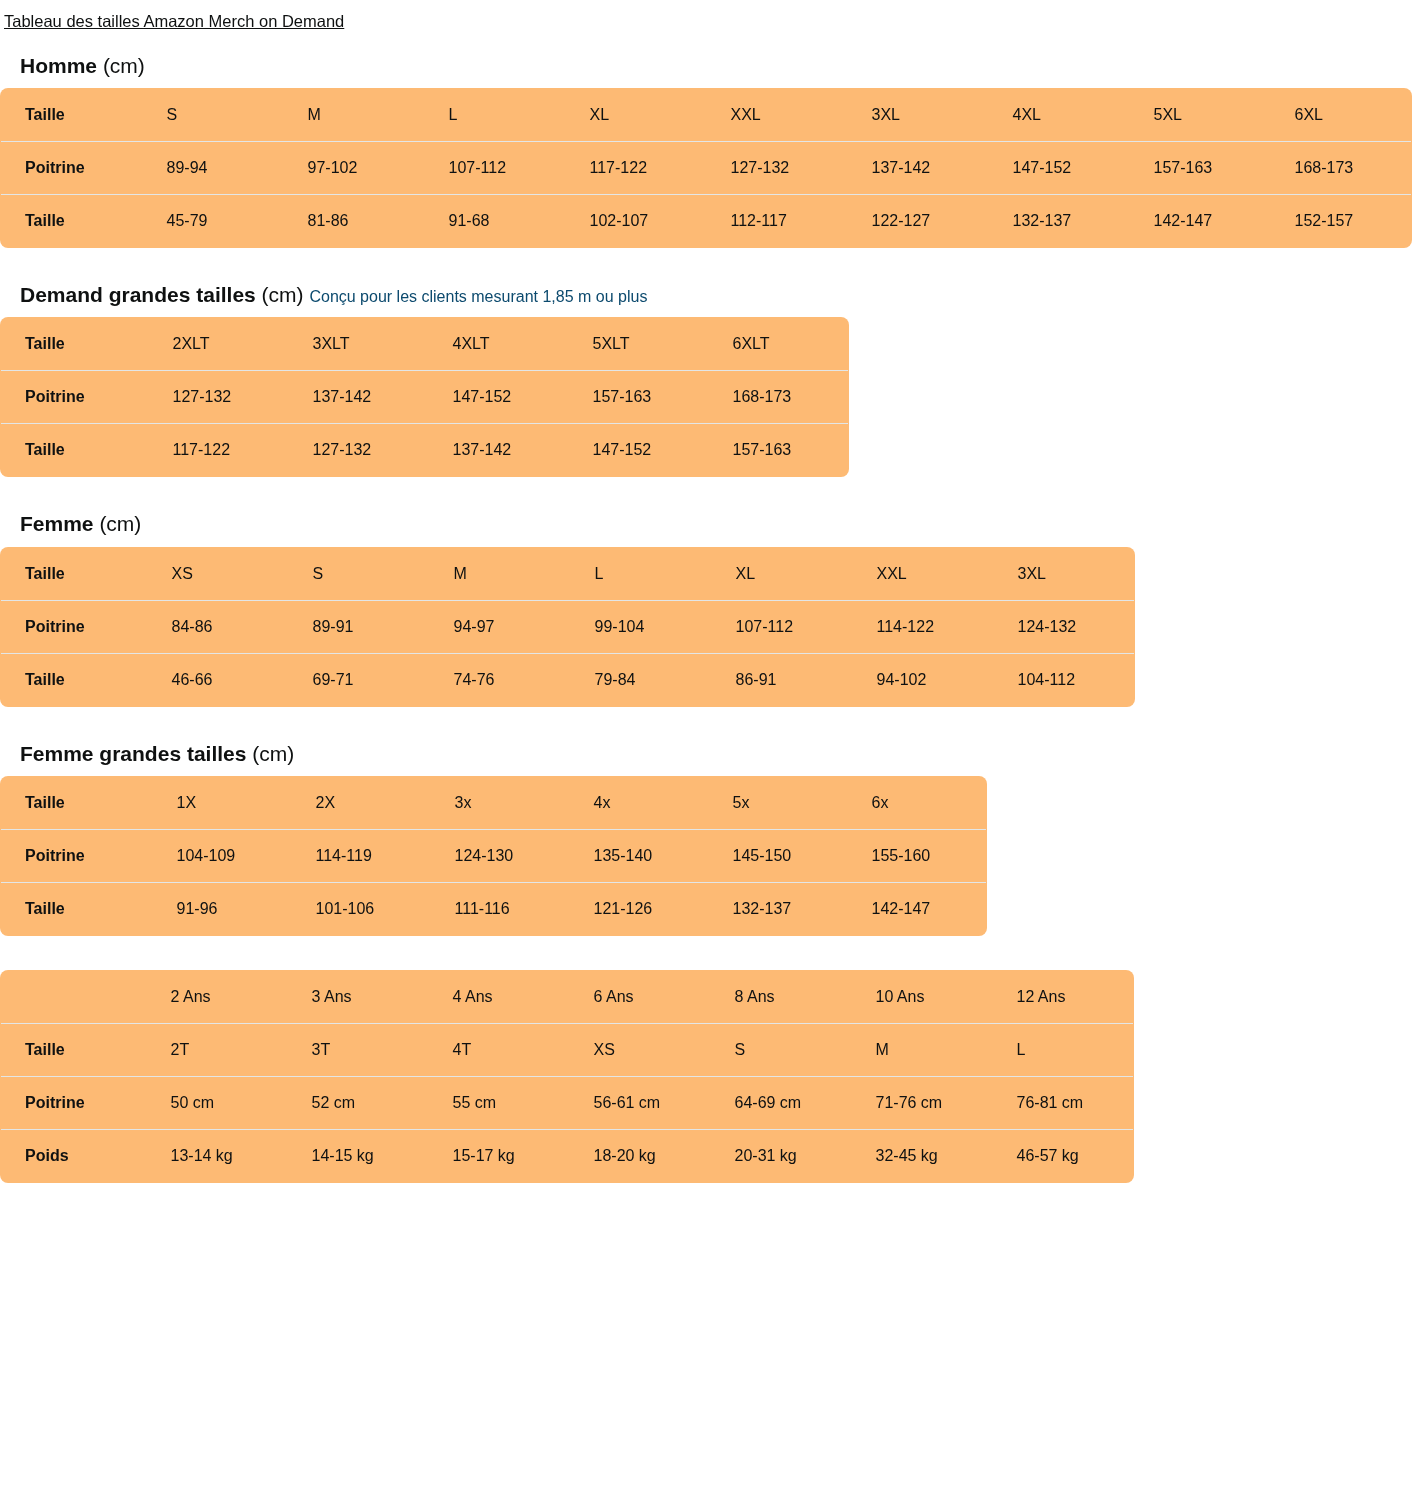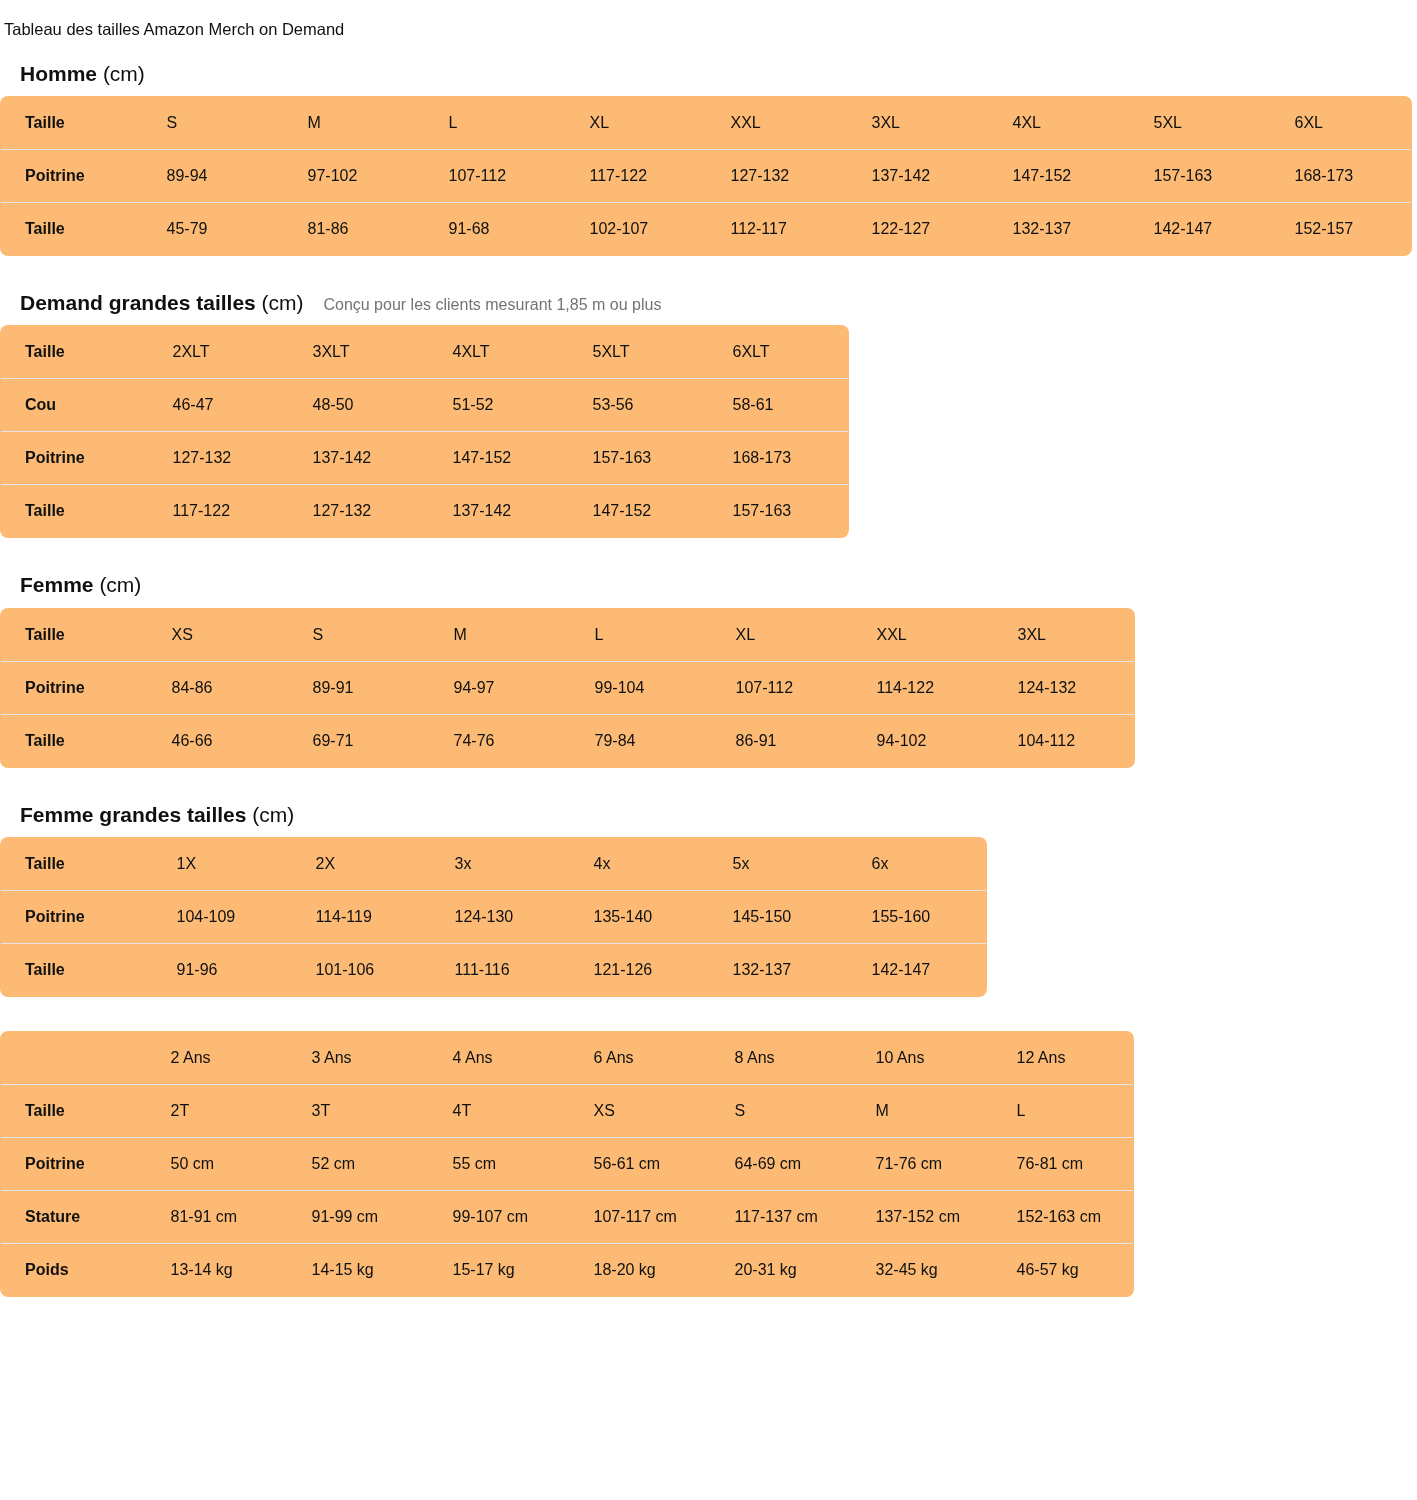--- a/index.html
+++ b/index.html
@@ -13,43 +13,43 @@
     font-family: "Liberation Sans", sans-serif;
     color: #0f1111;
     -webkit-font-smoothing: antialiased;
   }
   .page {
     padding: 0 0 20px 0;
   }
   .page-title {
     font-size: 16.5px;
     color: #0f1111;
-    padding: 20px 0 0 4px;
+    padding: 12px 0 0 4px;
     margin: 0 0 22px 0;
     font-weight: 400;
+    text-decoration: underline;
   }
   .section {
     margin: 0 0 34px 0;
   }
   .section-heading {
     font-size: 21px;
     font-weight: 700;
     color: #0f1111;
     padding-left: 20px;
     margin: 0 0 10px 0;
     line-height: 1.2;
   }
   .section-heading .unit {
     font-weight: 400;
   }
   .section-heading .note {
     font-weight: 400;
     font-size: 16px;
-    margin-left: 14px;
-    color: #737373;
+    color: #0c4a6e;
   }
   table.size-table {
     border-collapse: collapse;
     border-spacing: 0;
     background: #fdba74;
     border: 1px solid #d5d9d9;
     border-radius: 8px;
     overflow: hidden;
     table-layout: fixed;
   }
@@ -175,28 +175,20 @@
       <tbody>
         <tr>
           <th class="rowhead">Taille</th>
           <td>2XLT</td>
           <td>3XLT</td>
           <td>4XLT</td>
           <td>5XLT</td>
           <td>6XLT</td>
         </tr>
         <tr>
-          <th class="rowhead">Cou</th>
-          <td>46-47</td>
-          <td>48-50</td>
-          <td>51-52</td>
-          <td>53-56</td>
-          <td>58-61</td>
-        </tr>
-        <tr>
           <th class="rowhead">Poitrine</th>
           <td>127-132</td>
           <td>137-142</td>
           <td>147-152</td>
           <td>157-163</td>
           <td>168-173</td>
         </tr>
         <tr>
           <th class="rowhead">Taille</th>
           <td>117-122</td>
@@ -344,30 +336,20 @@
           <th class="rowhead">Poitrine</th>
           <td>50 cm</td>
           <td>52 cm</td>
           <td>55 cm</td>
           <td>56-61 cm</td>
           <td>64-69 cm</td>
           <td>71-76 cm</td>
           <td>76-81 cm</td>
         </tr>
         <tr>
-          <th class="rowhead">Stature</th>
-          <td>81-91 cm</td>
-          <td>91-99 cm</td>
-          <td>99-107 cm</td>
-          <td>107-117 cm</td>
-          <td>117-137 cm</td>
-          <td>137-152 cm</td>
-          <td>152-163 cm</td>
-        </tr>
-        <tr>
           <th class="rowhead">Poids</th>
           <td>13-14 kg</td>
           <td>14-15 kg</td>
           <td>15-17 kg</td>
           <td>18-20 kg</td>
           <td>20-31 kg</td>
           <td>32-45 kg</td>
           <td>46-57 kg</td>
         </tr>
       </tbody>

